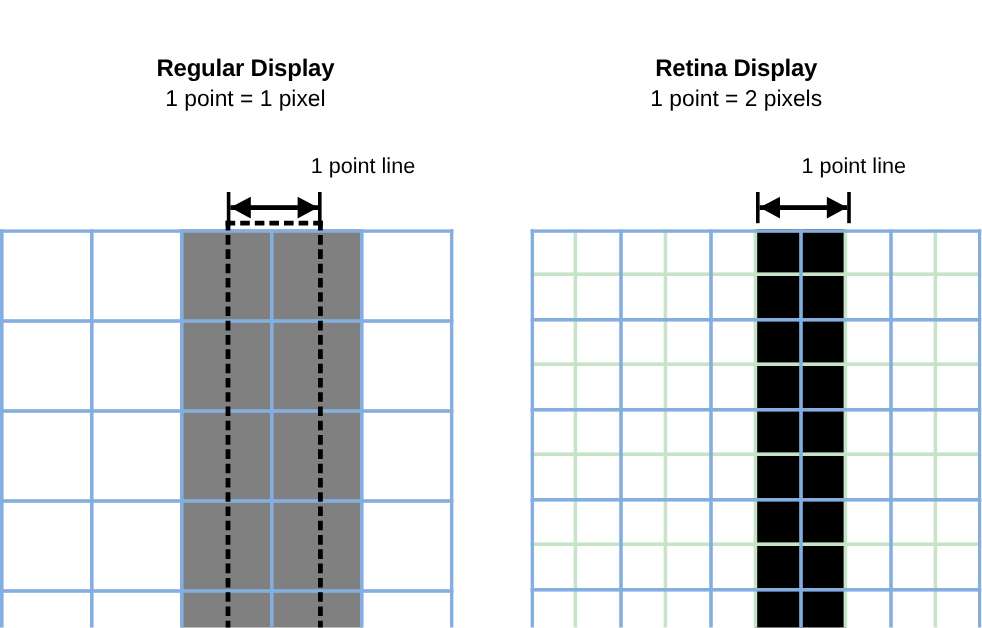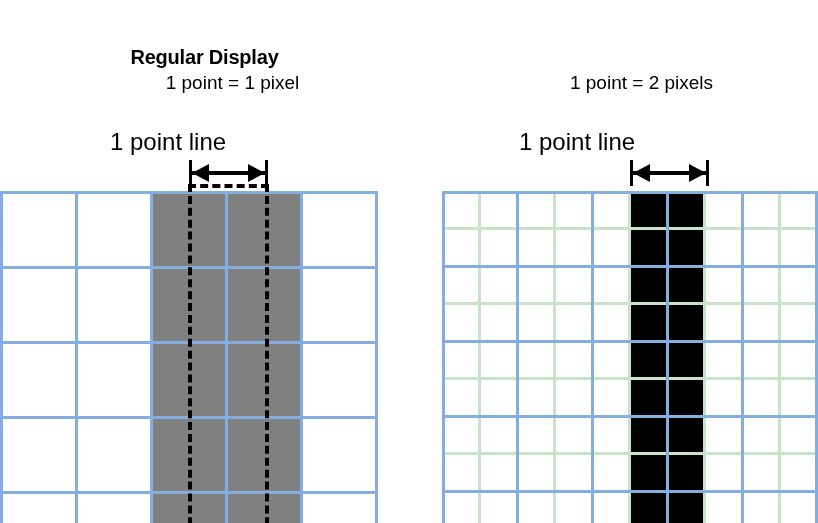--- a/index.html
+++ b/index.html
@@ -36,29 +36,28 @@
     white-space: nowrap;
   }
   .panel-subtitle {
     position: absolute;
     top: 28px;
     width: 100%;
     text-align: center;
     font-size: 19px;
     font-weight: normal;
     white-space: nowrap;
-    padding-left: 28px;
   }
 
   
   .measure-label {
     position: absolute;
-    font-size: 24px;
+    font-size: 18px;
     white-space: nowrap;
-    text-align: left;
+    text-align: right;
   }
   .measure-bar {
     position: absolute;
     height: 26px;
   }
   .measure-tick {
     position: absolute;
     top: 0;
     width: 3px;
     height: 26px;
@@ -149,20 +148,21 @@
     <div class="gline h-coarse" style="top:225px; left:0; width:378px;"></div>
     <div class="gline h-coarse" style="top:300px; left:0; width:378px;"></div>
     <div class="gline h-coarse" style="top:373px; left:0; width:378px;"></div>
   </div>
 
   <div class="dashed-rect" style="left: 188px; top: 140px; width: 81px; height: 377px;"></div>
 </div>
 
 <div class="panel" id="panel-retina">
 
+  <div class="panel-title">Retina Display</div>
 
   <div class="panel-subtitle">1 point = 2 pixels</div>
 
   <div class="measure-label" style="left: 110px; top: 84px; width: 236px;">1 point line</div>
 
   <div class="measure-bar" style="left: 221px; top: 116px; width: 79px;">
     <div class="measure-tick left"></div>
     <div class="measure-tick right"></div>
     <div class="measure-shaft"></div>
     <div class="measure-head left"></div>

